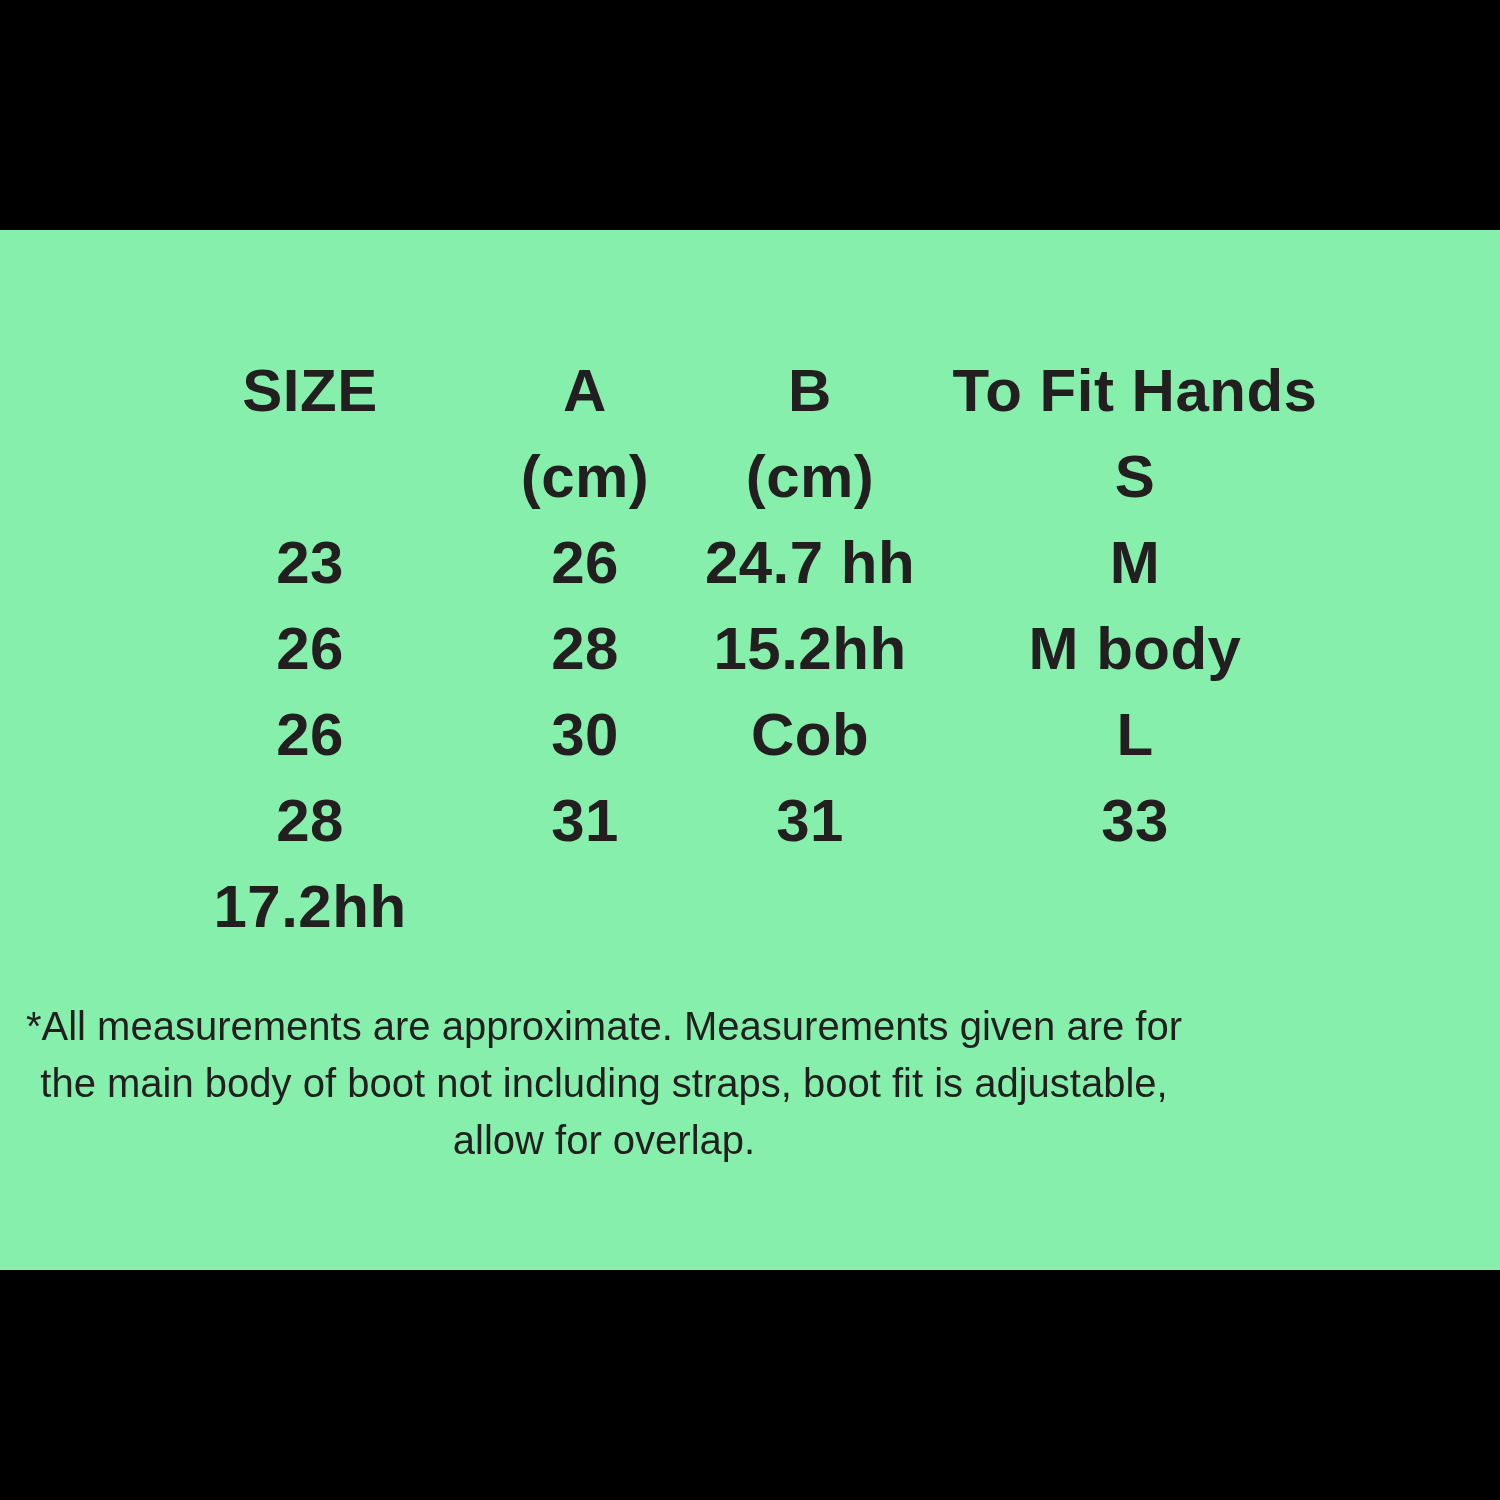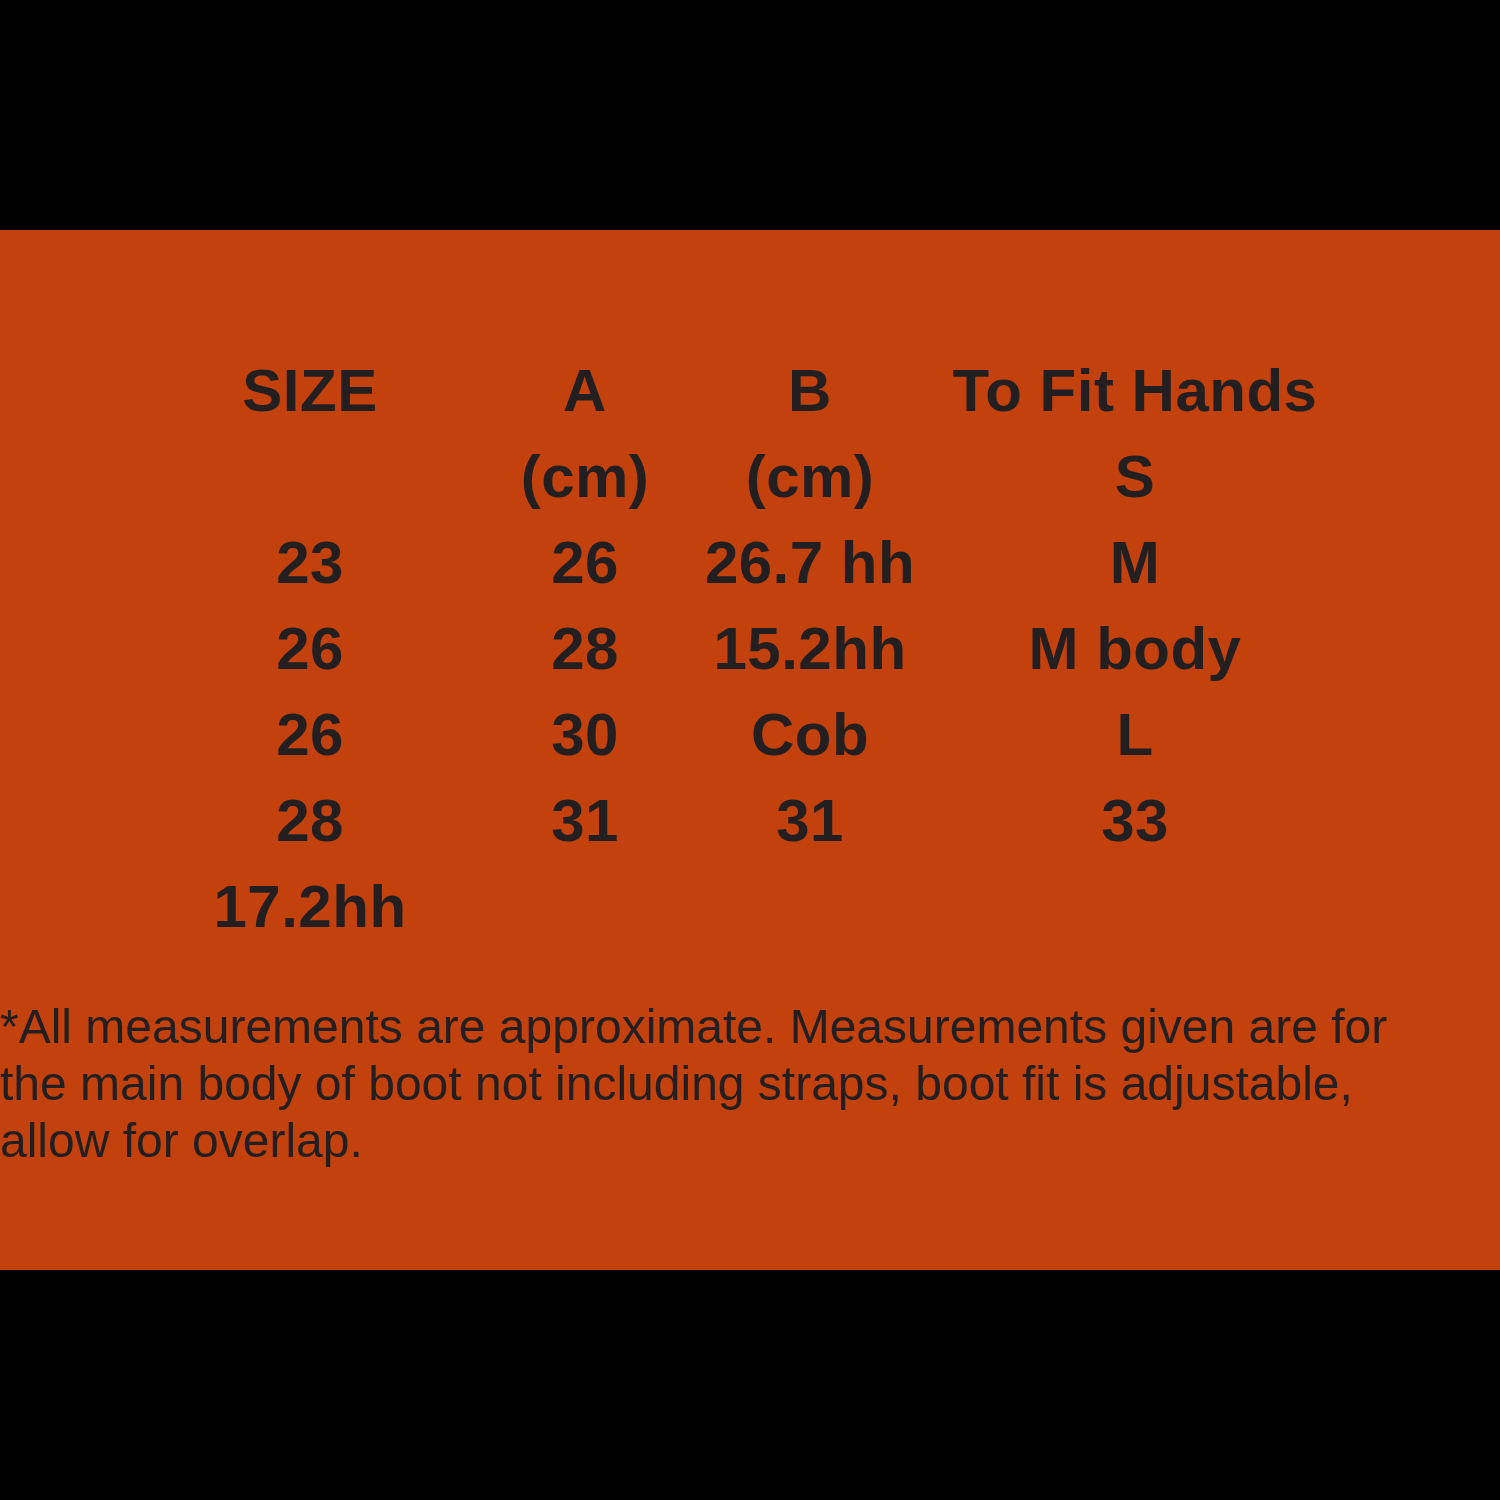--- a/index.html
+++ b/index.html
@@ -10,40 +10,40 @@
     overflow: hidden;
     font-family: "Liberation Sans", sans-serif;
   }
   .letterbox { position: absolute; left: 0; width: 1500px; background: #000000; }
   .letterbox.top { top: 0; height: 230px; }
   .letterbox.bottom { top: 1270px; height: 230px; }
 
   .sheet {
     position: absolute; top: 230px; left: 0;
     width: 1500px; height: 1040px;
-    background: #c2410c;
+    background: #86efac;
   }
 
   .size-grid {
     position: absolute; top: 117px; left: 150px;
     width: 1200px;
     display: grid;
     grid-template-columns: 320px 230px 220px 430px;
     grid-auto-rows: 86px;
   }
   .cell {
     display: flex; align-items: center; justify-content: center;
     font-size: 60px; font-weight: 600; color: #231f20;
     white-space: nowrap; letter-spacing: 0.5px;
   }
 
   .footnote {
     position: absolute; top: 768px; left: 0;
-    width: 1208px; text-align: left;
-    font-size: 48px; line-height: 57px;
+    width: 1208px; text-align: center;
+    font-size: 40px; line-height: 57px;
     font-weight: 400; color: #231f20;
   }
   .footnote-line { white-space: nowrap; }
 </style>
 </head>
 <body>
 
 <div class="letterbox top"></div>
 
 <div class="sheet">
@@ -55,21 +55,21 @@
     <div class="cell">B</div>
     <div class="cell">To Fit Hands</div>
 
     <div class="cell"></div>
     <div class="cell">(cm)</div>
     <div class="cell">(cm)</div>
 
     <div class="cell">S</div>
     <div class="cell">23</div>
     <div class="cell">26</div>
-    <div class="cell">26.7 hh</div>
+    <div class="cell">24.7 hh</div>
 
     <div class="cell">M</div>
     <div class="cell">26</div>
     <div class="cell">28</div>
     <div class="cell">15.2hh</div>
 
     <div class="cell">M body</div>
     <div class="cell">26</div>
     <div class="cell">30</div>
     <div class="cell">Cob</div>

